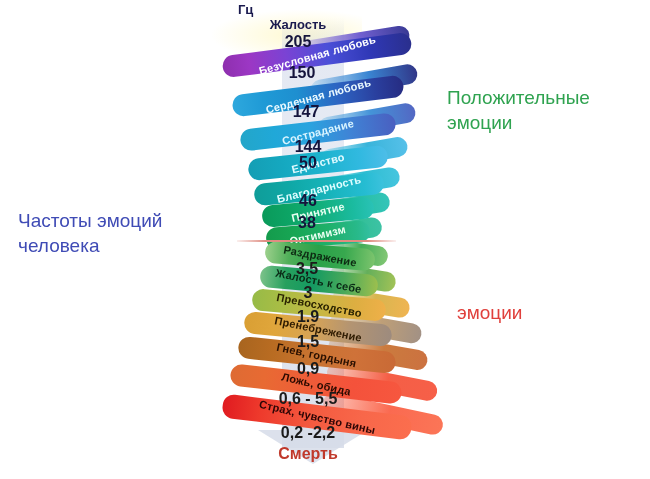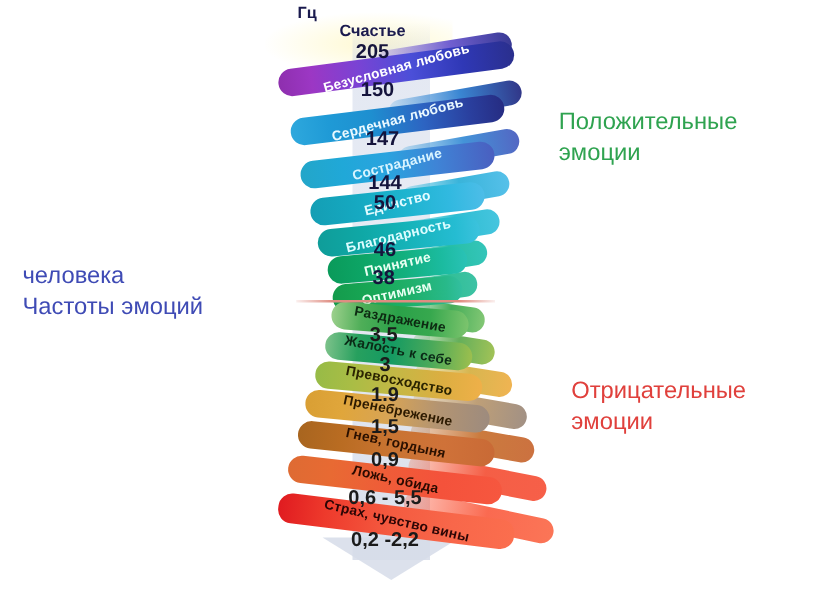--- a/index.html
+++ b/index.html
@@ -68,21 +68,21 @@
 </head>
 <body>
 
 <div id="stage">
 
   <div class="bg-glow-top"></div>
   <div class="bg-arrow"></div>
   <div class="bg-arrow-head"></div>
 
   <div class="top-hz" style="left:238px;top:2px;">Гц</div>
-  <div class="top-happy" style="left:218px;top:17px;">Счастье</div>
+  <div class="top-happy" style="left:218px;top:17px;">Жалость</div>
   <div class="value" style="left:208px;top:33px;">205</div>
 
   <div class="sweep" style="left:300px;top:33px;width:110px;
        background:linear-gradient(90deg,rgba(160,120,230,.20),#6a58cf 55%,#2e2f8f 100%);
        transform:rotate(-9deg);"></div>
   <div class="ribbon tilt-r" style="left: 222px; top: 44px; width: 190px; transform: rotate(-7.5deg); background: linear-gradient(90deg, rgb(142, 47, 174) 0%, rgb(156, 55, 196) 14%, rgb(122, 67, 212) 34%, rgb(75, 79, 216) 56%, rgb(47, 56, 182) 78%, rgb(42, 47, 141) 100%);">
     <span class="rlabel" style="color: rgb(255, 255, 255);">Безусловная любовь</span>
   </div>
   <div class="value" style="left:212px;top:64px;">150</div>
 
@@ -185,27 +185,27 @@
   <div class="value neg" style="left:218px;top:390px;">0,6 - 5,5</div>
 
   <div class="sweep" style="left:322px;top:404px;width:122px;
        background:linear-gradient(90deg,rgba(250,90,60,.32),#fa6247 55%,#fb6e4e 100%);
        transform:rotate(12deg);"></div>
   <div class="ribbon tilt-l" style="left: 222px; top: 405px; width: 190px; height: 24px; transform: rotate(7deg); background: linear-gradient(90deg, rgb(224, 27, 32) 0%, rgb(238, 58, 44) 20%, rgb(244, 91, 64) 48%, rgb(248, 103, 74) 74%, rgb(251, 110, 78) 100%);">
     <span class="rlabel" style="color: rgb(43, 5, 5);">Страх, чувство вины</span>
   </div>
   <div class="value neg" style="left:218px;top:424px;">0,2 -2,2</div>
 
+  <div class="death" style="left:218px;top:445px;">Смерть</div>
 
   <div class="cap cap-left" style="color: rgb(63, 75, 181);">
+    <div>Частоты эмоций</div>
     <div>человека</div>
-    <div>Частоты эмоций</div>
   </div>
   <div class="cap cap-pos" style="color: rgb(47, 163, 80);">
     <div>Положительные</div>
     <div>эмоции</div>
   </div>
   <div class="cap cap-neg" style="color: rgb(224, 64, 60);">
-    <div>Отрицательные</div>
     <div>эмоции</div>
   </div>
 
 </div>
 
 </body></html>

